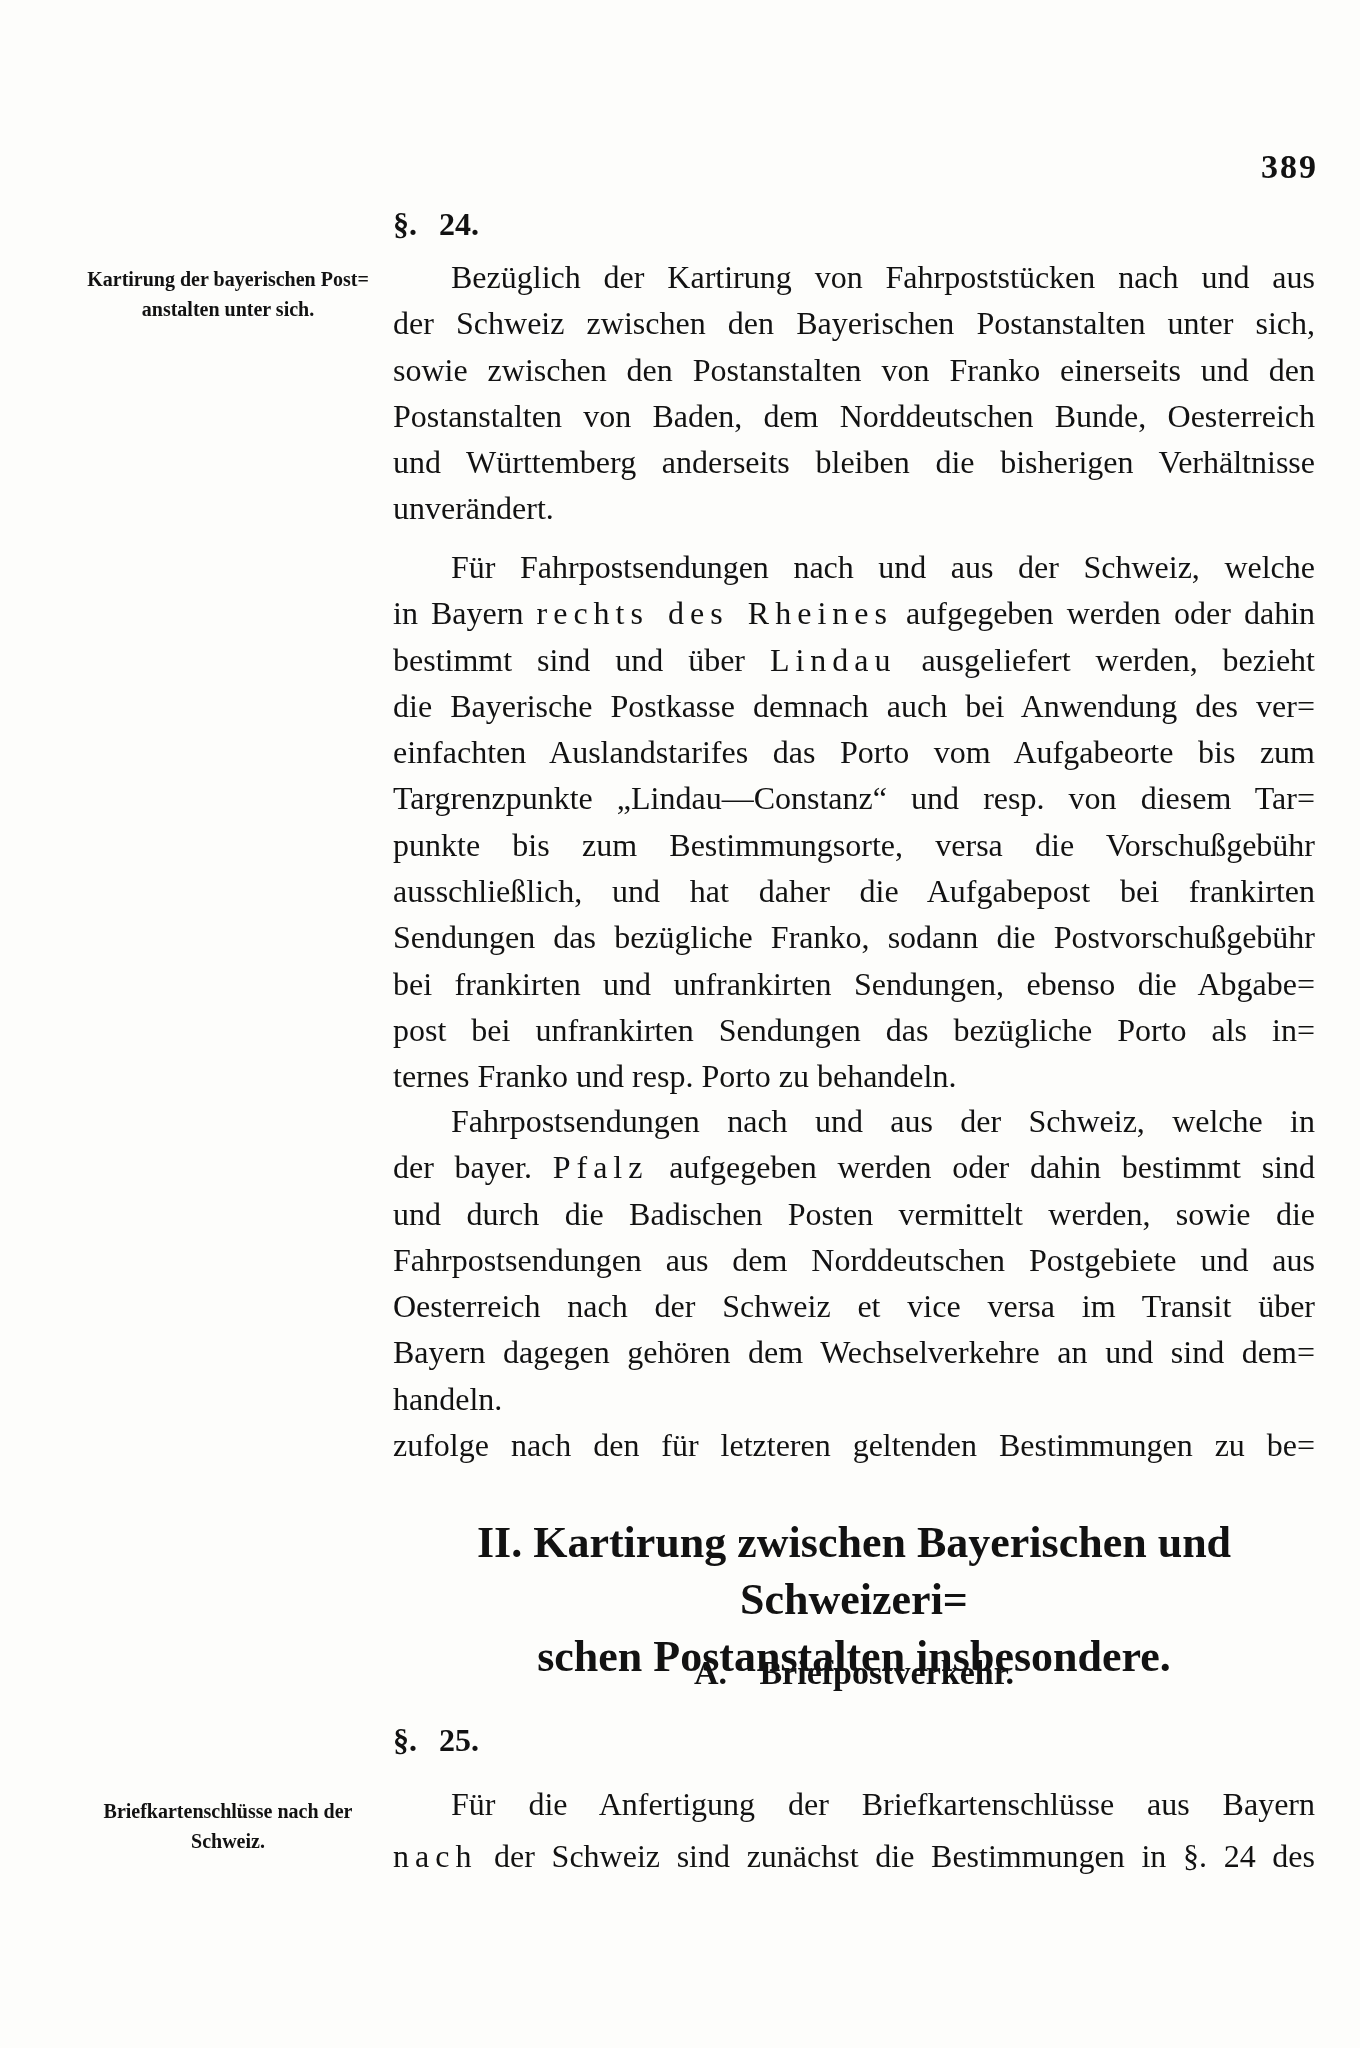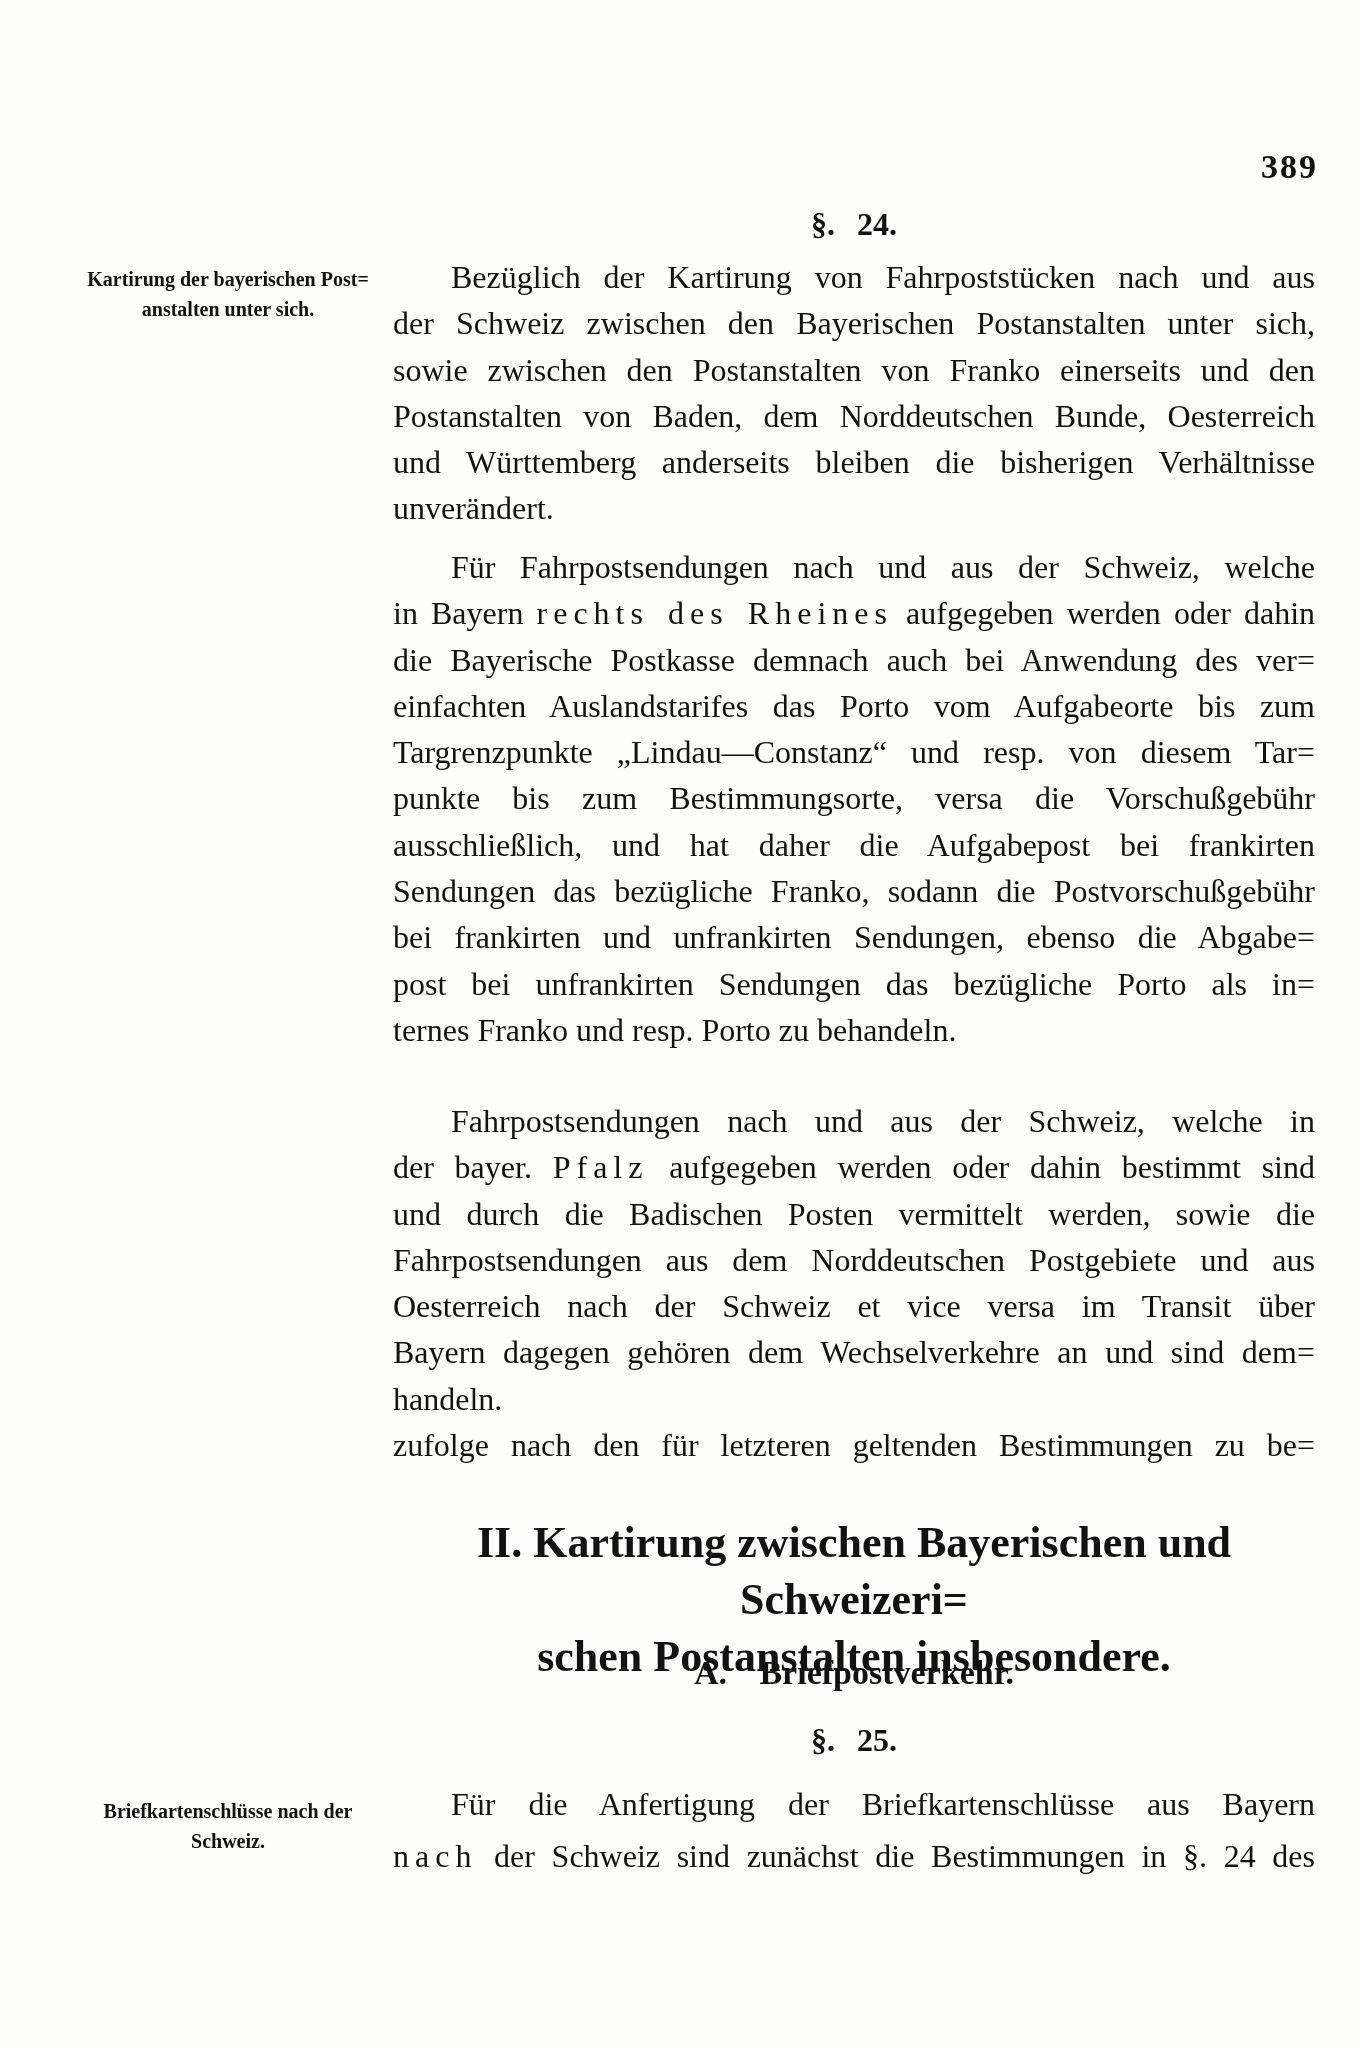--- a/index.html
+++ b/index.html
@@ -31,21 +31,20 @@
     font-weight: bold;
   }
   .note1 { top: 264px; }
   .note2 { top: 1796px; }
   .main {
     position: absolute;
     left: 393px; top: 0; width: 922px;
   }
   .shead {
     position: absolute; left: 0; width: 100%;
-    text-align: center;
     font-size: 32px;
     word-spacing: 14px;
     font-weight: bold;
   }
   .s24 { top: 206px; }
   .s25 { top: 1722px; }
   .para {
     position: absolute; left: 0; width: 100%;
     font-size: 32px; line-height: 46.3px;
   }
@@ -99,20 +98,21 @@
         <div class="tline">der Schweiz zwischen den Bayerischen Postanstalten unter sich,</div>
         <div class="tline">sowie zwischen den Postanstalten von Franko einerseits und den</div>
         <div class="tline">Postanstalten von Baden, dem Norddeutschen Bunde, Oesterreich</div>
         <div class="tline">und Württemberg anderseits bleiben die bisherigen Verhältnisse</div>
         <div class="tline no-just">unverändert.</div>
       </div>
 
     <div class="para indent p2">
         <div class="tline">Für Fahrpostsendungen nach und aus der Schweiz, welche</div>
         <div class="tline">in Bayern <span class="sperr">rechts des Rheines</span> aufgegeben werden oder dahin</div>
+        <div class="tline">bestimmt sind und über <span class="sperr">Lindau</span> ausgeliefert werden, bezieht</div>
         <div class="tline">die Bayerische Postkasse demnach auch bei Anwendung des ver=</div>
         <div class="tline">einfachten Auslandstarifes das Porto vom Aufgabeorte bis zum</div>
         <div class="tline">Targrenzpunkte „Lindau—Constanz“ und resp. von diesem Tar=</div>
         <div class="tline">punkte bis zum Bestimmungsorte, versa die Vorschußgebühr</div>
         <div class="tline">ausschließlich, und hat daher die Aufgabepost bei frankirten</div>
         <div class="tline">Sendungen das bezügliche Franko, sodann die Postvorschußgebühr</div>
         <div class="tline">bei frankirten und unfrankirten Sendungen, ebenso die Abgabe=</div>
         <div class="tline">post bei unfrankirten Sendungen das bezügliche Porto als in=</div>
         <div class="tline no-just">ternes Franko und resp. Porto zu behandeln.</div>
       </div>

